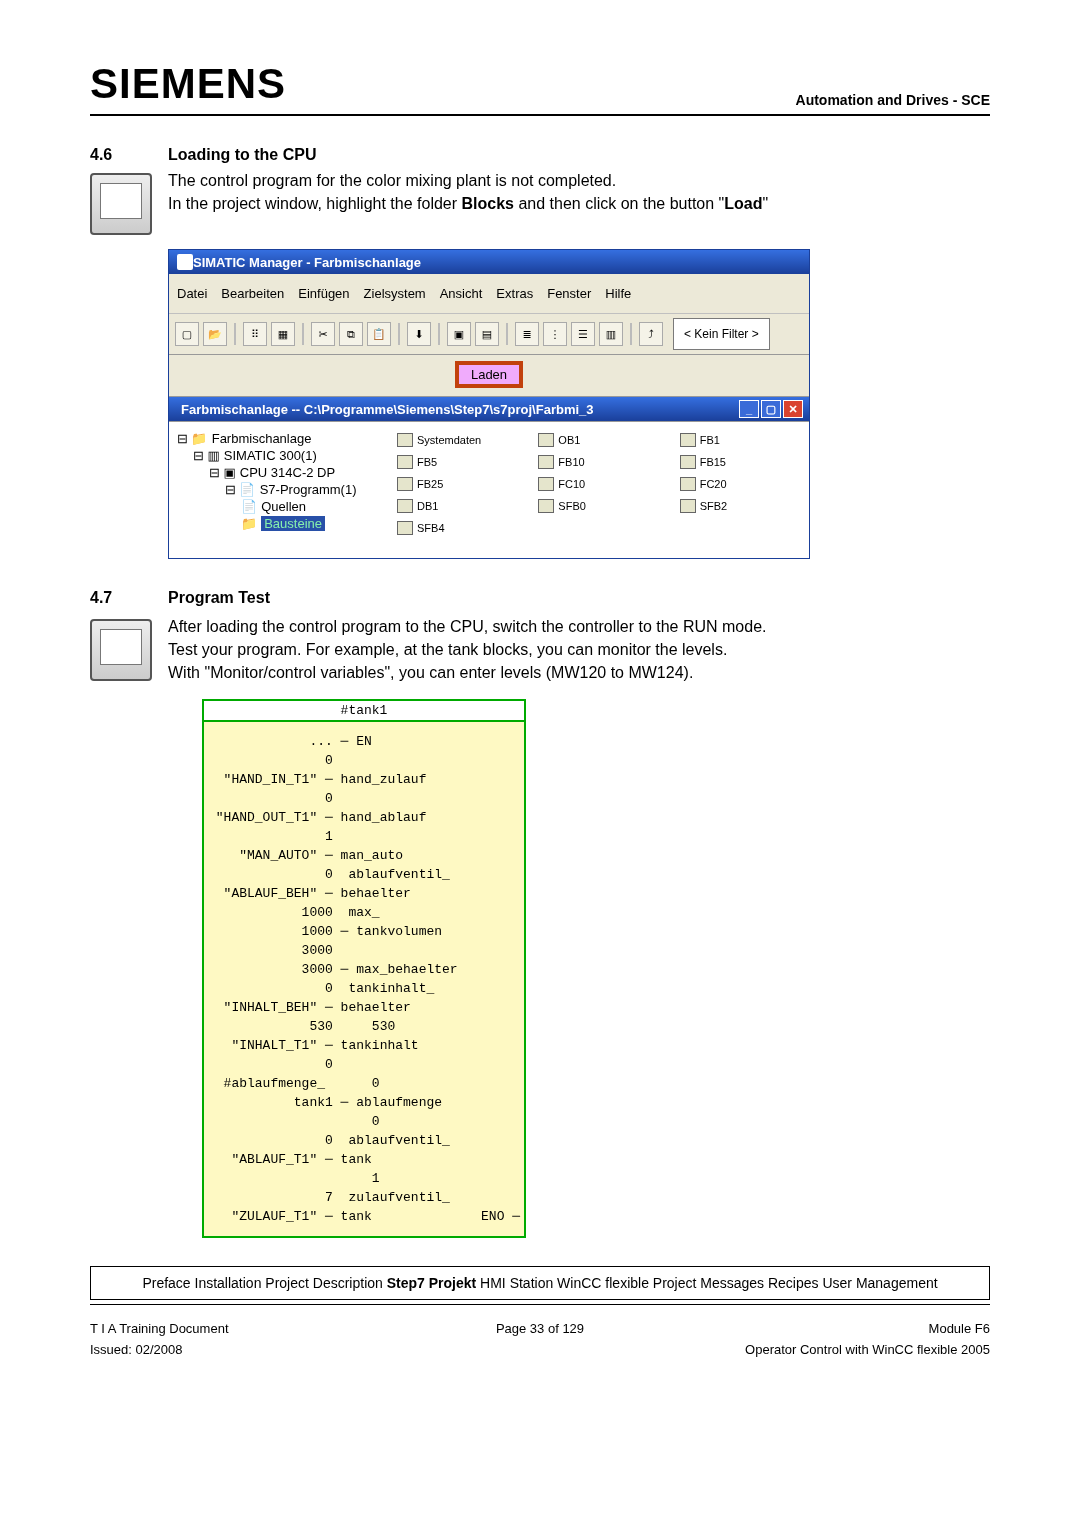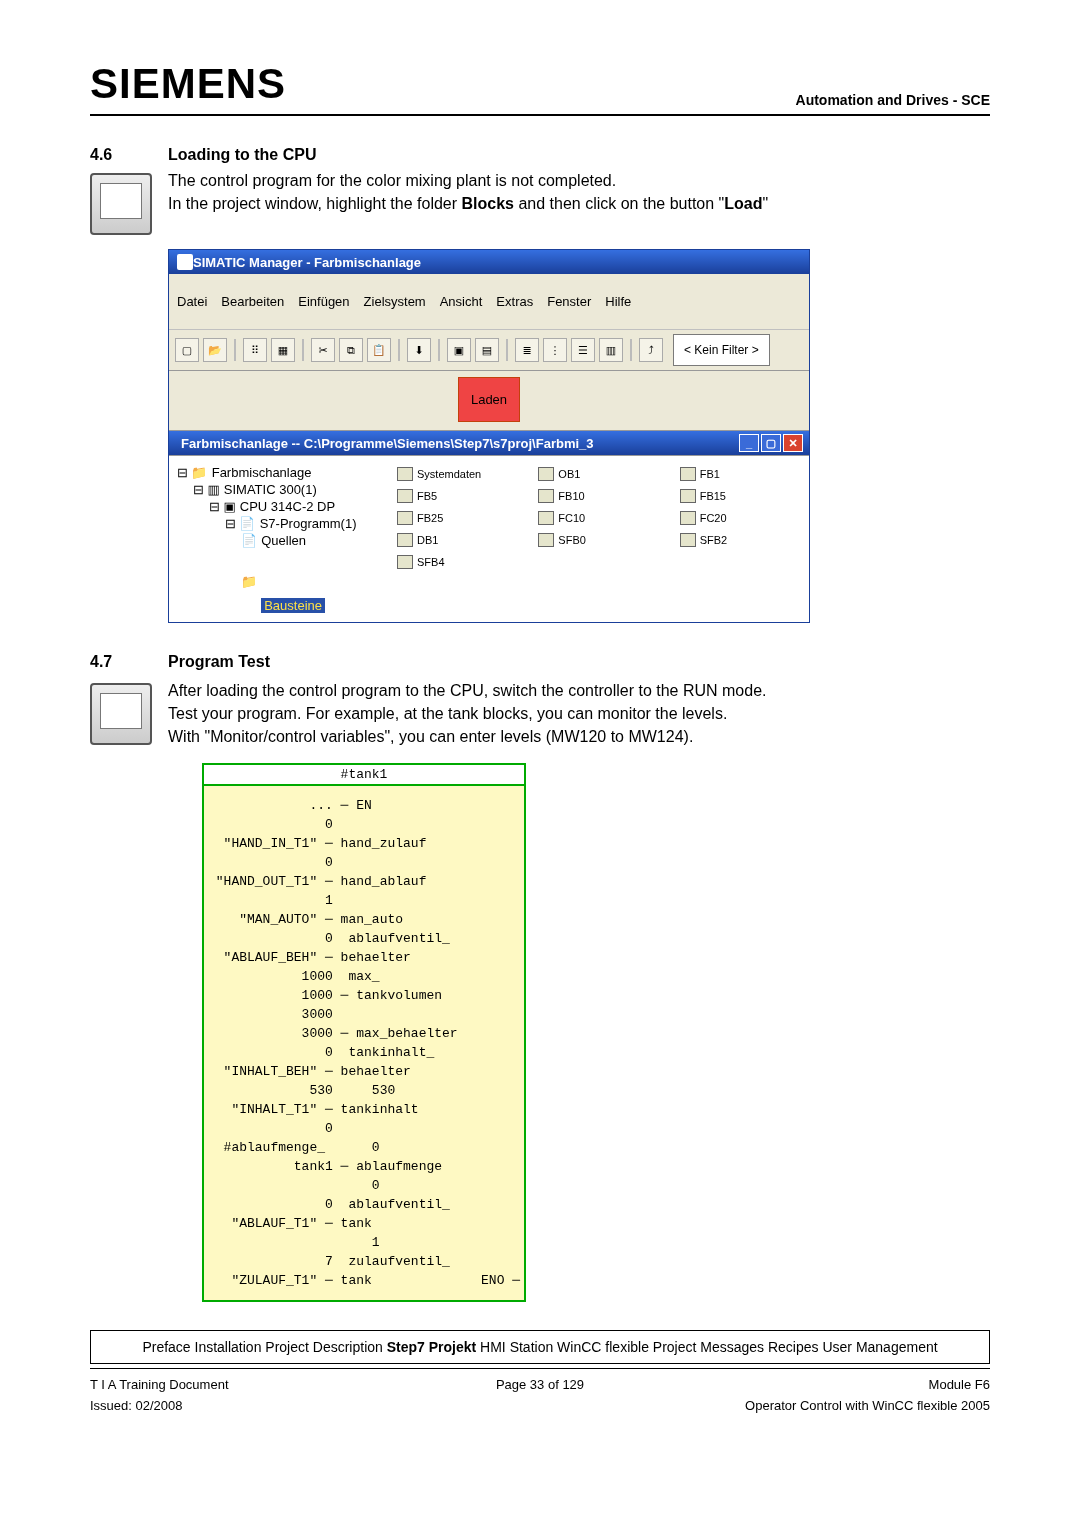--- a/index.html
+++ b/index.html
@@ -81,21 +81,21 @@
     display: flex;
     align-items: center;
     gap: 0;
   }
   .titlebar .ico {
     width: 16px; height: 16px; background: #fff; border-radius: 2px;
   }
   .menubar {
     display: flex;
     gap: 14px;
-    padding: 20px 8px;
+    padding: 12px 8px;
     background: #ece9d8;
     border-bottom: 1px solid #c0c0c0;
   }
   .toolbar {
     display: flex;
     align-items: center;
     gap: 4px;
     padding: 4px 6px;
     background: #ece9d8;
     border-bottom: 1px solid #999;
@@ -118,23 +118,23 @@
     margin-left: 6px;
   }
   .laden-row {
     padding: 6px 0 8px 0;
     text-align: center;
     background: #ece9d8;
     border-bottom: 1px solid #999;
   }
   .laden-box {
     display: inline-block;
-    border: 1px solid #c2410c;
-    background: #ef4444;
-    padding: 14px 12px;
+    border: 4px solid #c2410c;
+    background: #f0abfc;
+    padding: 2px 12px;
     font-size: 13px;
   }
   .inner-title {
     background: linear-gradient(#356fe0, #1a3f9a);
     color: #fff;
     padding: 3px 6px;
     display: flex;
     align-items: center;
     justify-content: space-between;
   }
@@ -153,21 +153,21 @@
     display:flex;
     padding:8px;
     gap:20px;
     min-height:120px;
     border-top:1px solid #999;
   }
   .tree { width:200px; font-size:13px; }
   .tree-line { display:flex; align-items:center; gap:4px; padding:1px 0; }
   .tree .ind1{padding-left:16px;} .tree .ind2{padding-left:32px;}
   .tree .ind3{padding-left:48px;} .tree .ind4{padding-left:64px;}
-  .selnode { background:#2850a8; color:#fde047; padding:0 3px;margin-top:48px; }
+  .selnode { background:#2850a8; color:#86efac; padding:0 3px; }
   .blocks {
     flex:1;
     display:grid;
     grid-template-columns: repeat(3, 1fr);
     grid-auto-rows: 20px;
     gap: 2px 20px;
     font-size:11px;
     align-content:start;
   }
   .blk { display:flex; align-items:center; gap:4px; }
@@ -212,21 +212,21 @@
   }
   .footer .col { width: 33%; }
   .footer .col.c2 { text-align:center; }
   .footer .col.c3 { text-align:right; }
   .footer-line2 {
     font-size: 13px;
     display: flex;
     justify-content: space-between;
     margin-top: 6px;
   }
-  .ftop { border-top: 1px solid #000; margin-top:4px; padding-top:8px;}
+  .ftop { border-top: 1px solid #000; margin-top:4px; padding-top:16px;}
 </style>
 </head>
 <body>
 
 <div class="page">
 
   <div class="header-row">
     <div class="siemens-logo">SIEMENS</div>
     <div class="header-right">Automation and Drives - SCE</div>
   </div>

